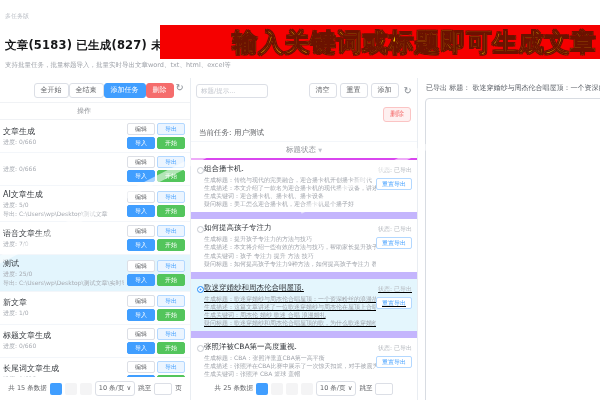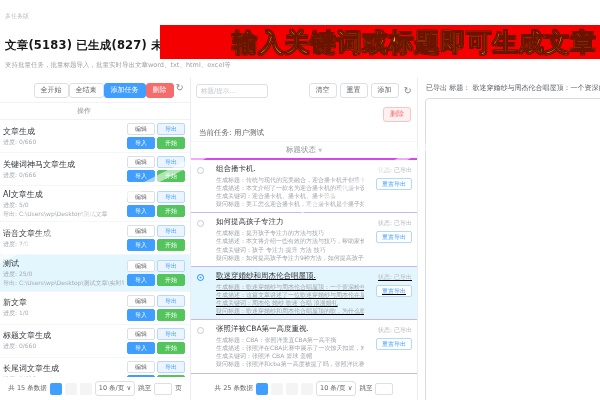--- a/index.html
+++ b/index.html
@@ -62,21 +62,21 @@
 
   
   .mp-toolbar { display:flex; align-items:center; gap:3px; padding:5px 5px 3px 5px; }
   .mp-search { width:72px; height:14px; border:1px solid #dcdfe6; border-radius:3px; font-size:6.5px; padding:0 4px; color:#606266; }
   .mp-search::placeholder { color:#c0c4cc; }
   .mp-row2 { text-align:right; padding:0 6px 3px 6px; }
   .mp-current { padding:3px 8px; font-size:7.5px; color:#606266; border-bottom:1px solid #f3f6fa; }
   .mp-header { display:flex; justify-content:center; padding:3px 8px; font-size:7.5px; color:#909399;
                border-bottom:2px solid #d946ef; }
   .mp-rows { flex:1; overflow:hidden; }
-  .item-row { display:flex; gap:12px; padding:4px 5px 4px 6px; border-bottom:1px solid #c4b5fd; }
+  .item-row { display:flex; gap:0; padding:4px 5px 4px 6px; border-bottom:7px solid #c4b5fd; }
   .item-row.selected { background:#e4f6fd;text-decoration:underline; }
   .radio { width:7px; height:7px; border:1px solid #c6cad1; border-radius:50%; background:#fff; flex:none; margin-top:3px; }
   .item-row.selected .radio { border-color:#409eff; background:#409eff; box-shadow:inset 0 0 0 1.5px #fff; }
   .item-main { flex:1; overflow:hidden; }
   .item-title { font-size:7.5px; color:#2f3338; white-space:nowrap; overflow:hidden; margin-bottom:2px; }
   .item-main .line { font-size:6px; color:#a0a4ab; line-height:1.35; white-space:nowrap; overflow:hidden; }
   .item-side { width:36px; flex:none; text-align:right; }
   .item-status { font-size:6px; color:#b4b8be; white-space:nowrap; margin:2px 0 3px 0; }
 
   
@@ -122,21 +122,20 @@
           </div>
           <div class="task-btns">
             <button class="mini">编辑</button>
             <button class="mini export">导出</button>
             <button class="mini import">导入</button>
             <button class="mini start">开始</button>
           </div>
         </div>
         <div class="task-row">
           <div class="task-info">
-            <div class="task-title">关键词神马文章生成</div>
             <div class="task-sub">进度: 0/666</div>
 
           </div>
           <div class="task-btns">
             <button class="mini">编辑</button>
             <button class="mini export">导出</button>
             <button class="mini import">导入</button>
             <button class="mini start">开始</button>
           </div>
         </div>

